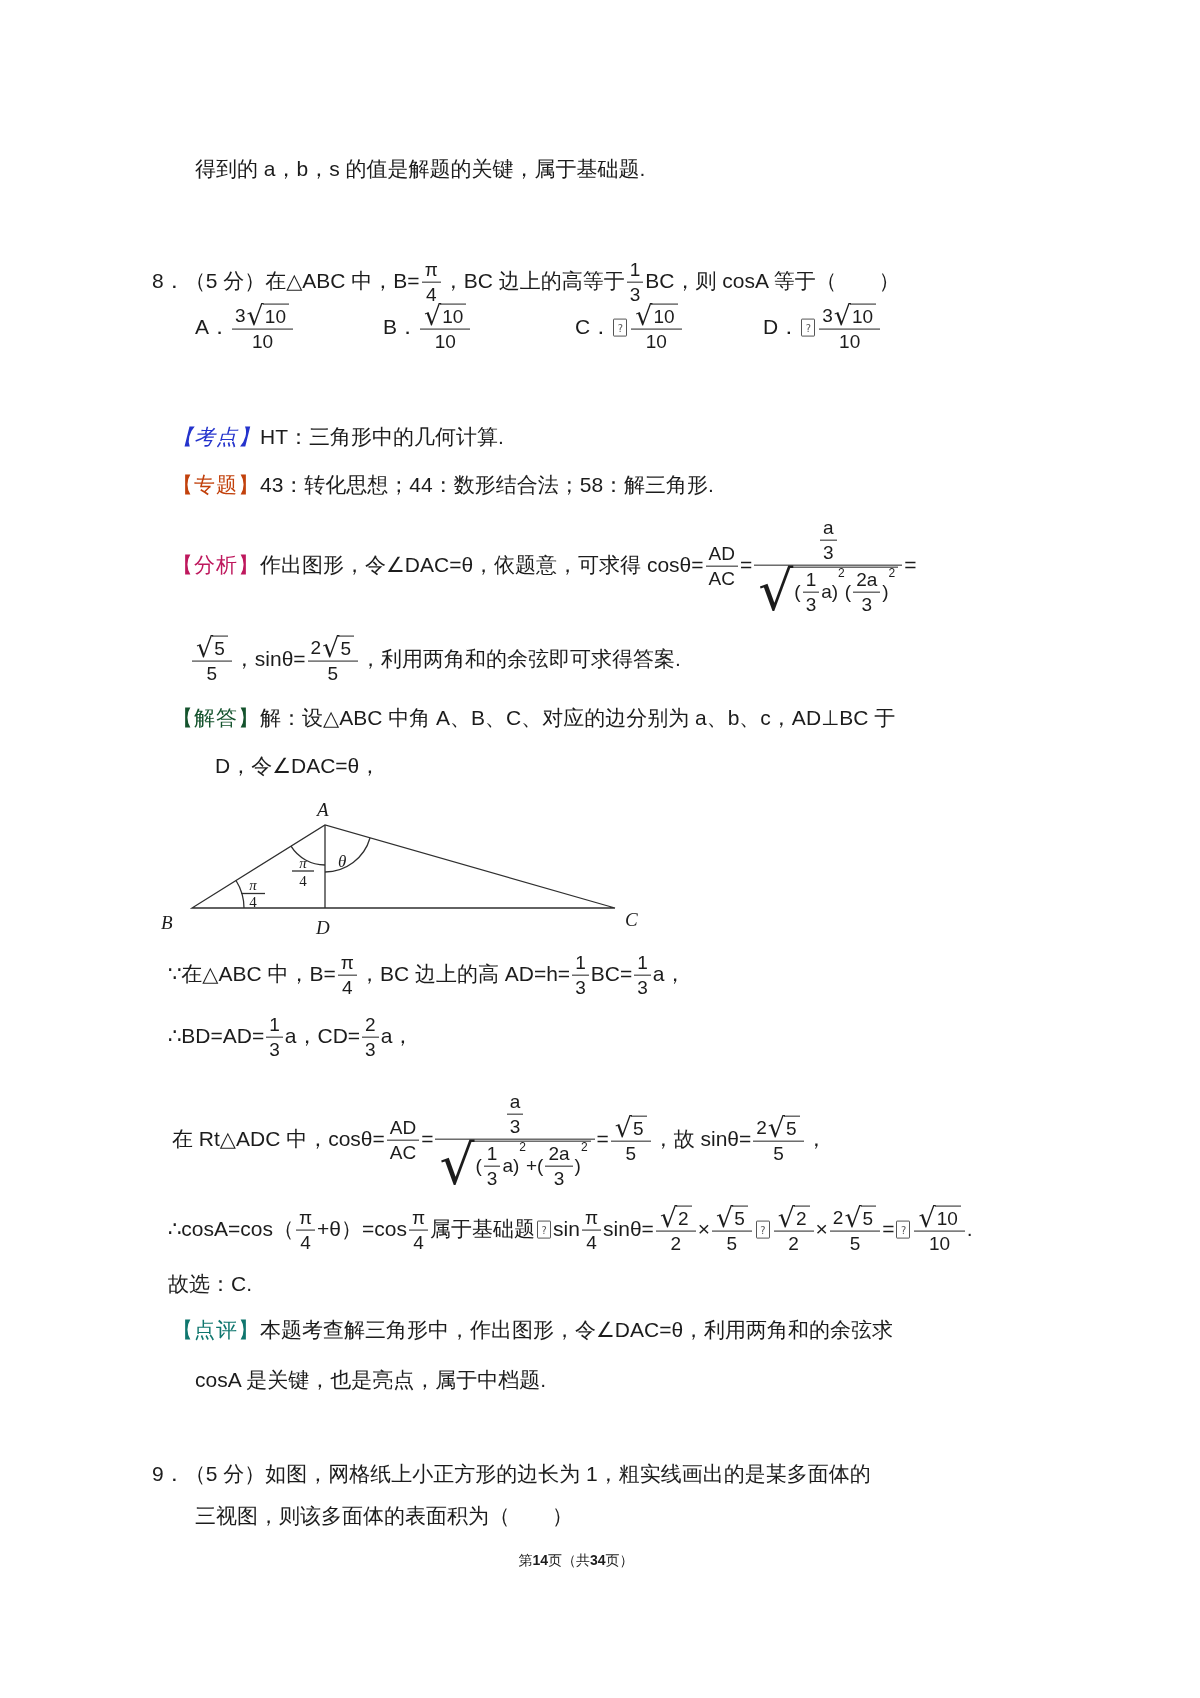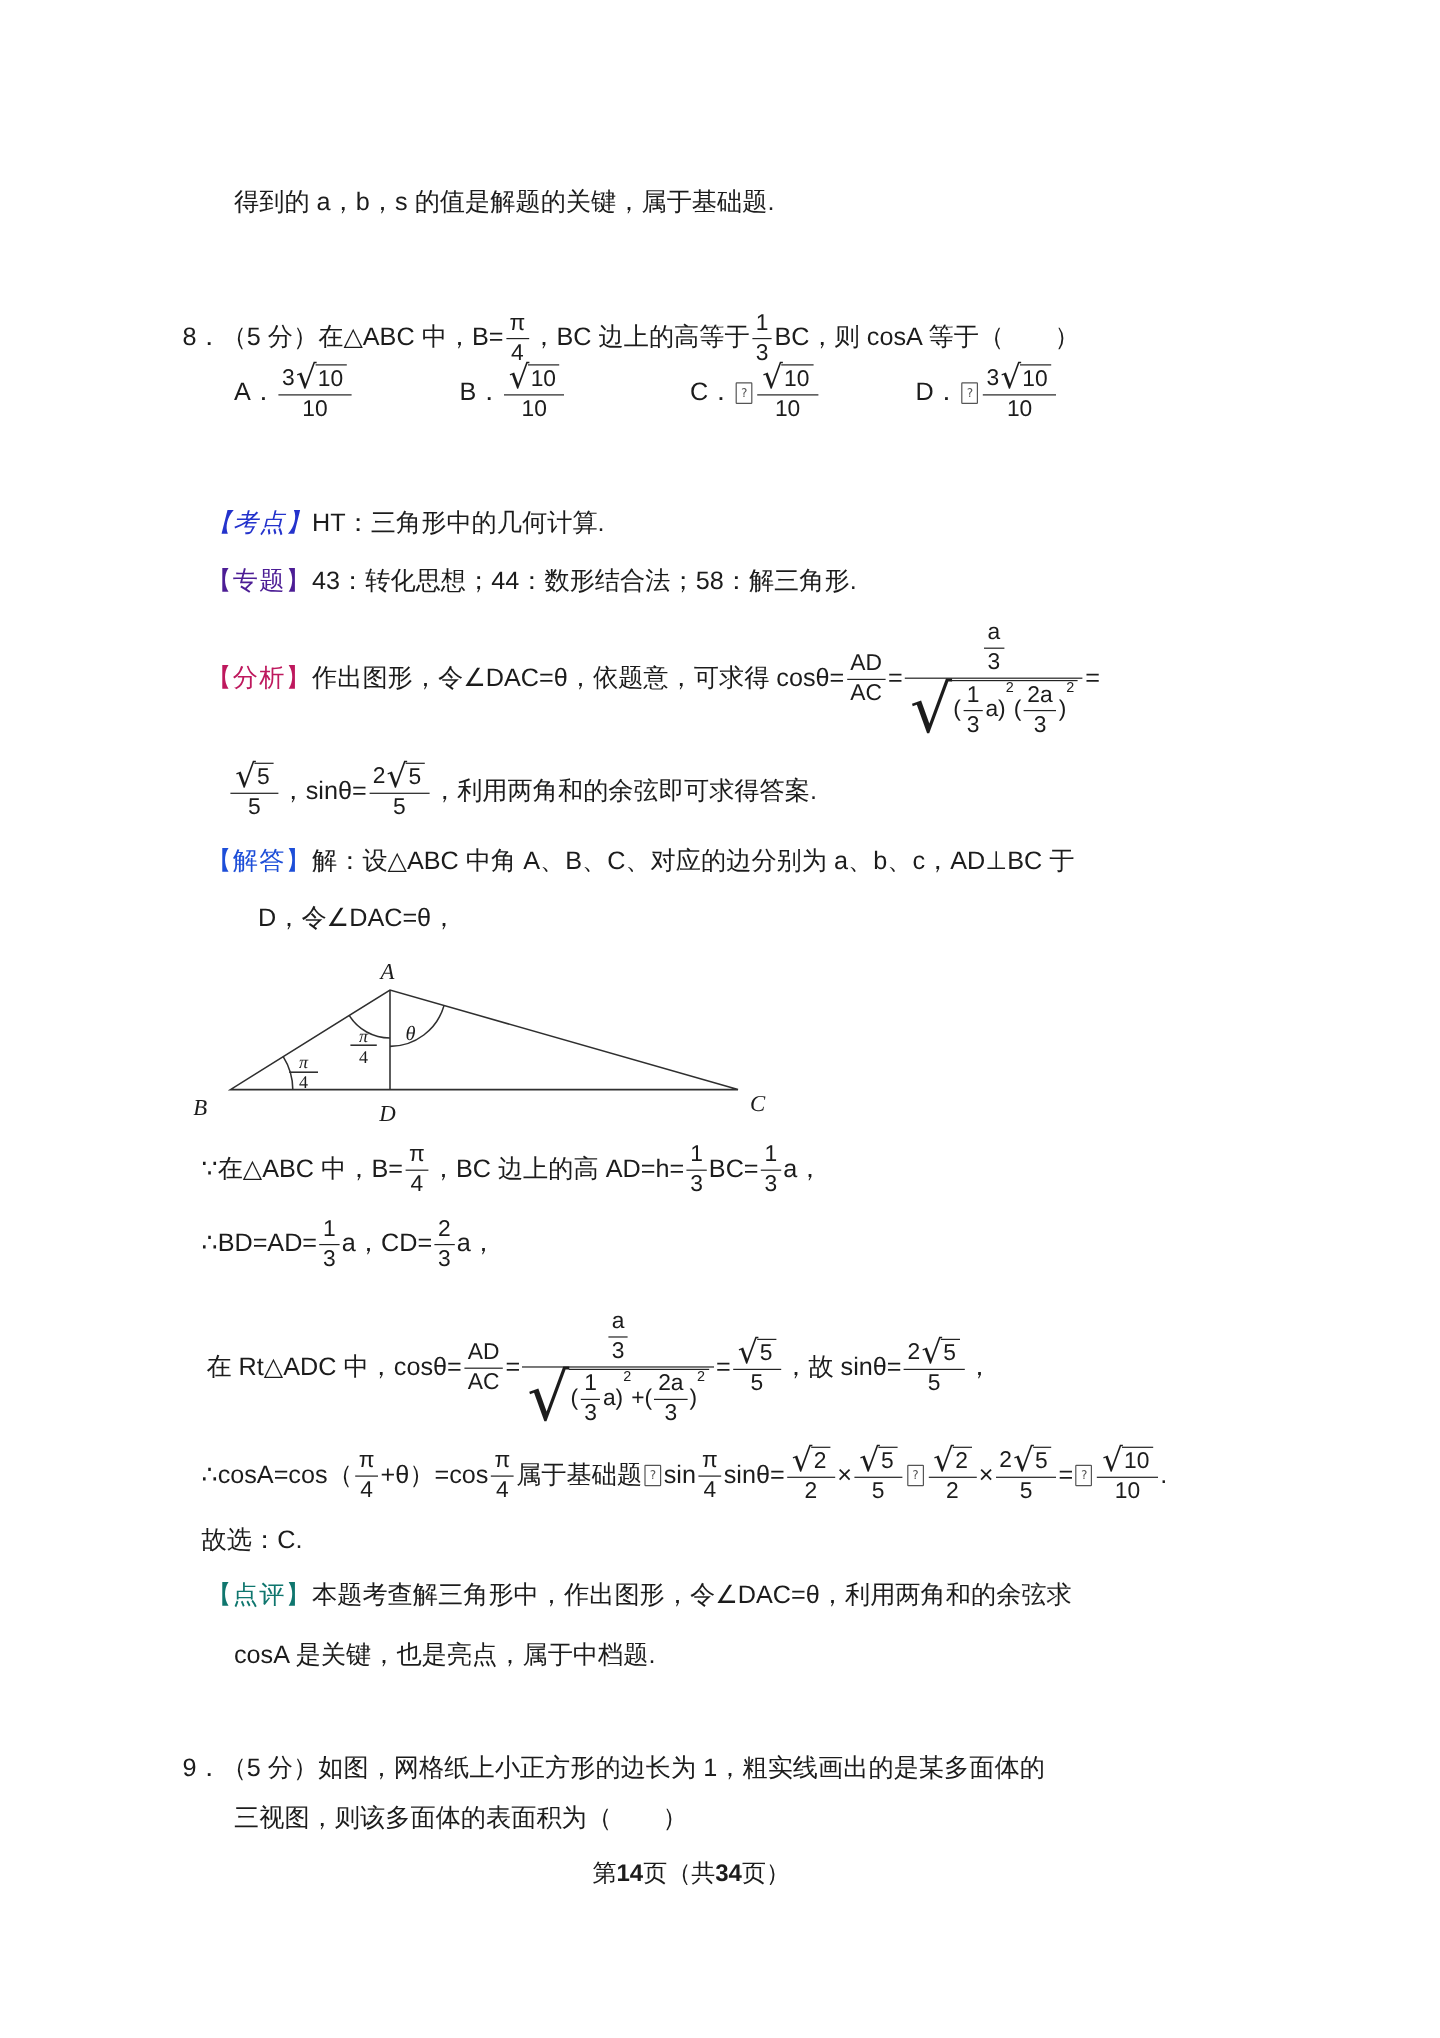--- a/index.html
+++ b/index.html
@@ -18,21 +18,21 @@
   .sq{display:inline-flex;vertical-align:middle;align-items:stretch;margin:0 1px;}
   .rad{display:flex;align-items:flex-end;margin-right:-1px;font-family:"DejaVu Sans",sans-serif;}
   .sqc{display:flex;align-items:center;border-top:1.6px solid #222;padding:1px 3px 0 2px;}
   .sup{font-size:12px;line-height:1;position:relative;top:-7px;}
   .sqc>.sup{top:0;align-self:flex-start;margin-top:-2px;}
   .tofu{display:inline-flex;align-items:center;justify-content:center;width:12px;height:16px;
     border:1.2px solid #555;font-size:10px;color:#555;margin:0 2px;vertical-align:middle;
     font-family:"DejaVu Sans Mono",monospace;border-radius:1px;}
   .figure{position:absolute;}
   .figure text{fill:#1c1c1c;font-family:"Liberation Serif","DejaVu Serif",serif;}
-  .footer{position:absolute;left:0;width:1152px;text-align:center;transform:translateY(-50%);font-size:20px;white-space:nowrap;}
+  .footer{position:absolute;left:0;width:1152px;text-align:center;transform:translateY(-50%);font-size:14px;white-space:nowrap;}
 </style>
 </head>
 <body>
 
 <div class="vline" style="left:195px;top:169px">
   <span><span class="tx">得到的 a，b，s 的值是解题的关键，属于基础题.</span></span>
 </div>
 
 <div class="vline" style="left:152px;top:282px">
   <span><span class="tx">8．（5 分）在△ABC 中，B=</span><span class="fr">
@@ -113,21 +113,21 @@
           <span class="tx">10</span>
         </span>
       </span></span>
 </div>
 
 <div class="vline" style="left:172px;top:437px">
   <span class="lbl" style="color: rgb(36, 51, 204); font-style: italic;">【考点】</span><span><span class="tx">HT：三角形中的几何计算.</span></span>
 </div>
 
 <div class="vline" style="left:172px;top:485px">
-  <span class="lbl" style="color: #4c1d95;">【专题】</span><span><span class="tx">43：转化思想；44：数形结合法；58：解三角形.</span></span>
+  <span class="lbl" style="color: #c2410c;">【专题】</span><span><span class="tx">43：转化思想；44：数形结合法；58：解三角形.</span></span>
 </div>
 
 <div class="vline" style="left:172px;top:566px">
   <span class="lbl" style="color: #be185d;">【分析】</span><span><span class="tx">作出图形，令∠DAC=θ，依题意，可求得 cosθ=</span><span class="fr">
         <span class="n">
           <span class="tx">AD</span>
         </span>
         <span class="d">
           <span class="tx">AC</span>
         </span>
@@ -196,21 +196,21 @@
             </span>
           </span>
         </span>
         <span class="d">
           <span class="tx">5</span>
         </span>
       </span><span class="tx">，利用两角和的余弦即可求得答案.</span></span>
 </div>
 
 <div class="vline" style="left:172px;top:718px">
-  <span class="lbl" style="color: #1d4ed8; text-align: right;">【解答】</span><span><span class="tx">解：设△ABC 中角 A、B、C、对应的边分别为 a、b、c，AD⊥BC 于</span></span>
+  <span class="lbl" style="color: #14532d; text-align: right;">【解答】</span><span><span class="tx">解：设△ABC 中角 A、B、C、对应的边分别为 a、b、c，AD⊥BC 于</span></span>
 </div>
 <div class="vline" style="left:215px;top:766px">
   <span><span class="tx">D，令∠DAC=θ，</span></span>
 </div>
 
 <svg class="figure" style="left:145px;top:750px" width="520" height="190" viewBox="0 0 520 190">
   <g stroke="#2f2f2f" stroke-width="1.3" fill="none">
     <path d="M47 158 L470 158 L180 75 Z"></path>
     <line x1="180" y1="75" x2="180" y2="158"></line>
     <path d="M99 158 A52 52 0 0 0 91 130.5"></path>

